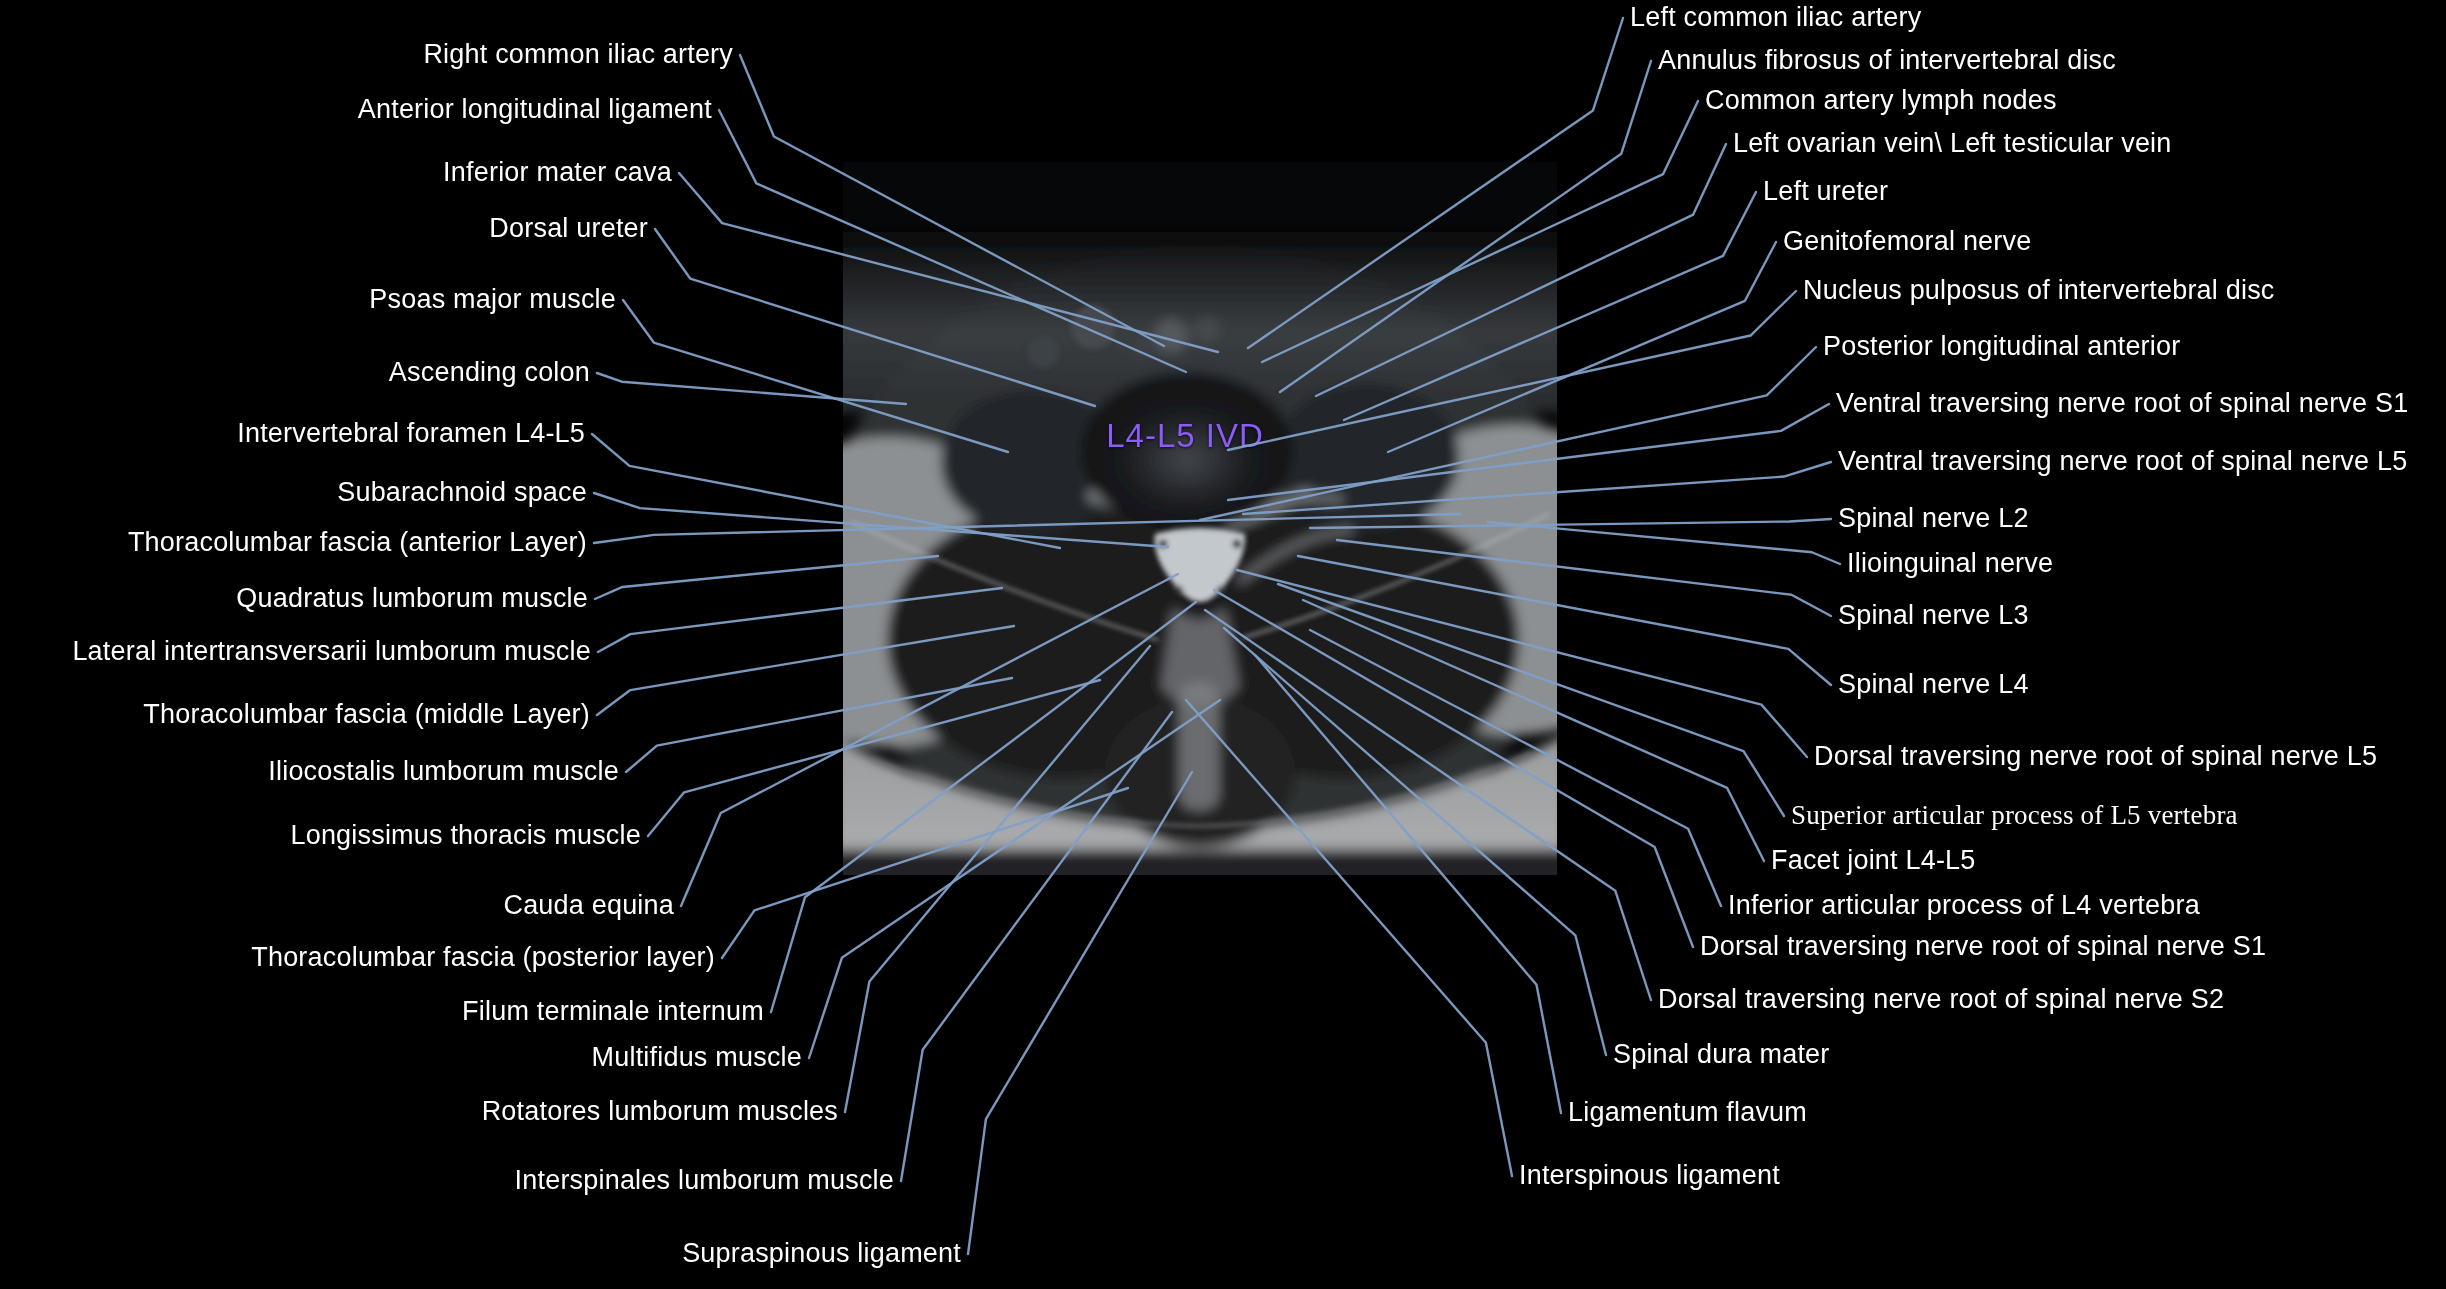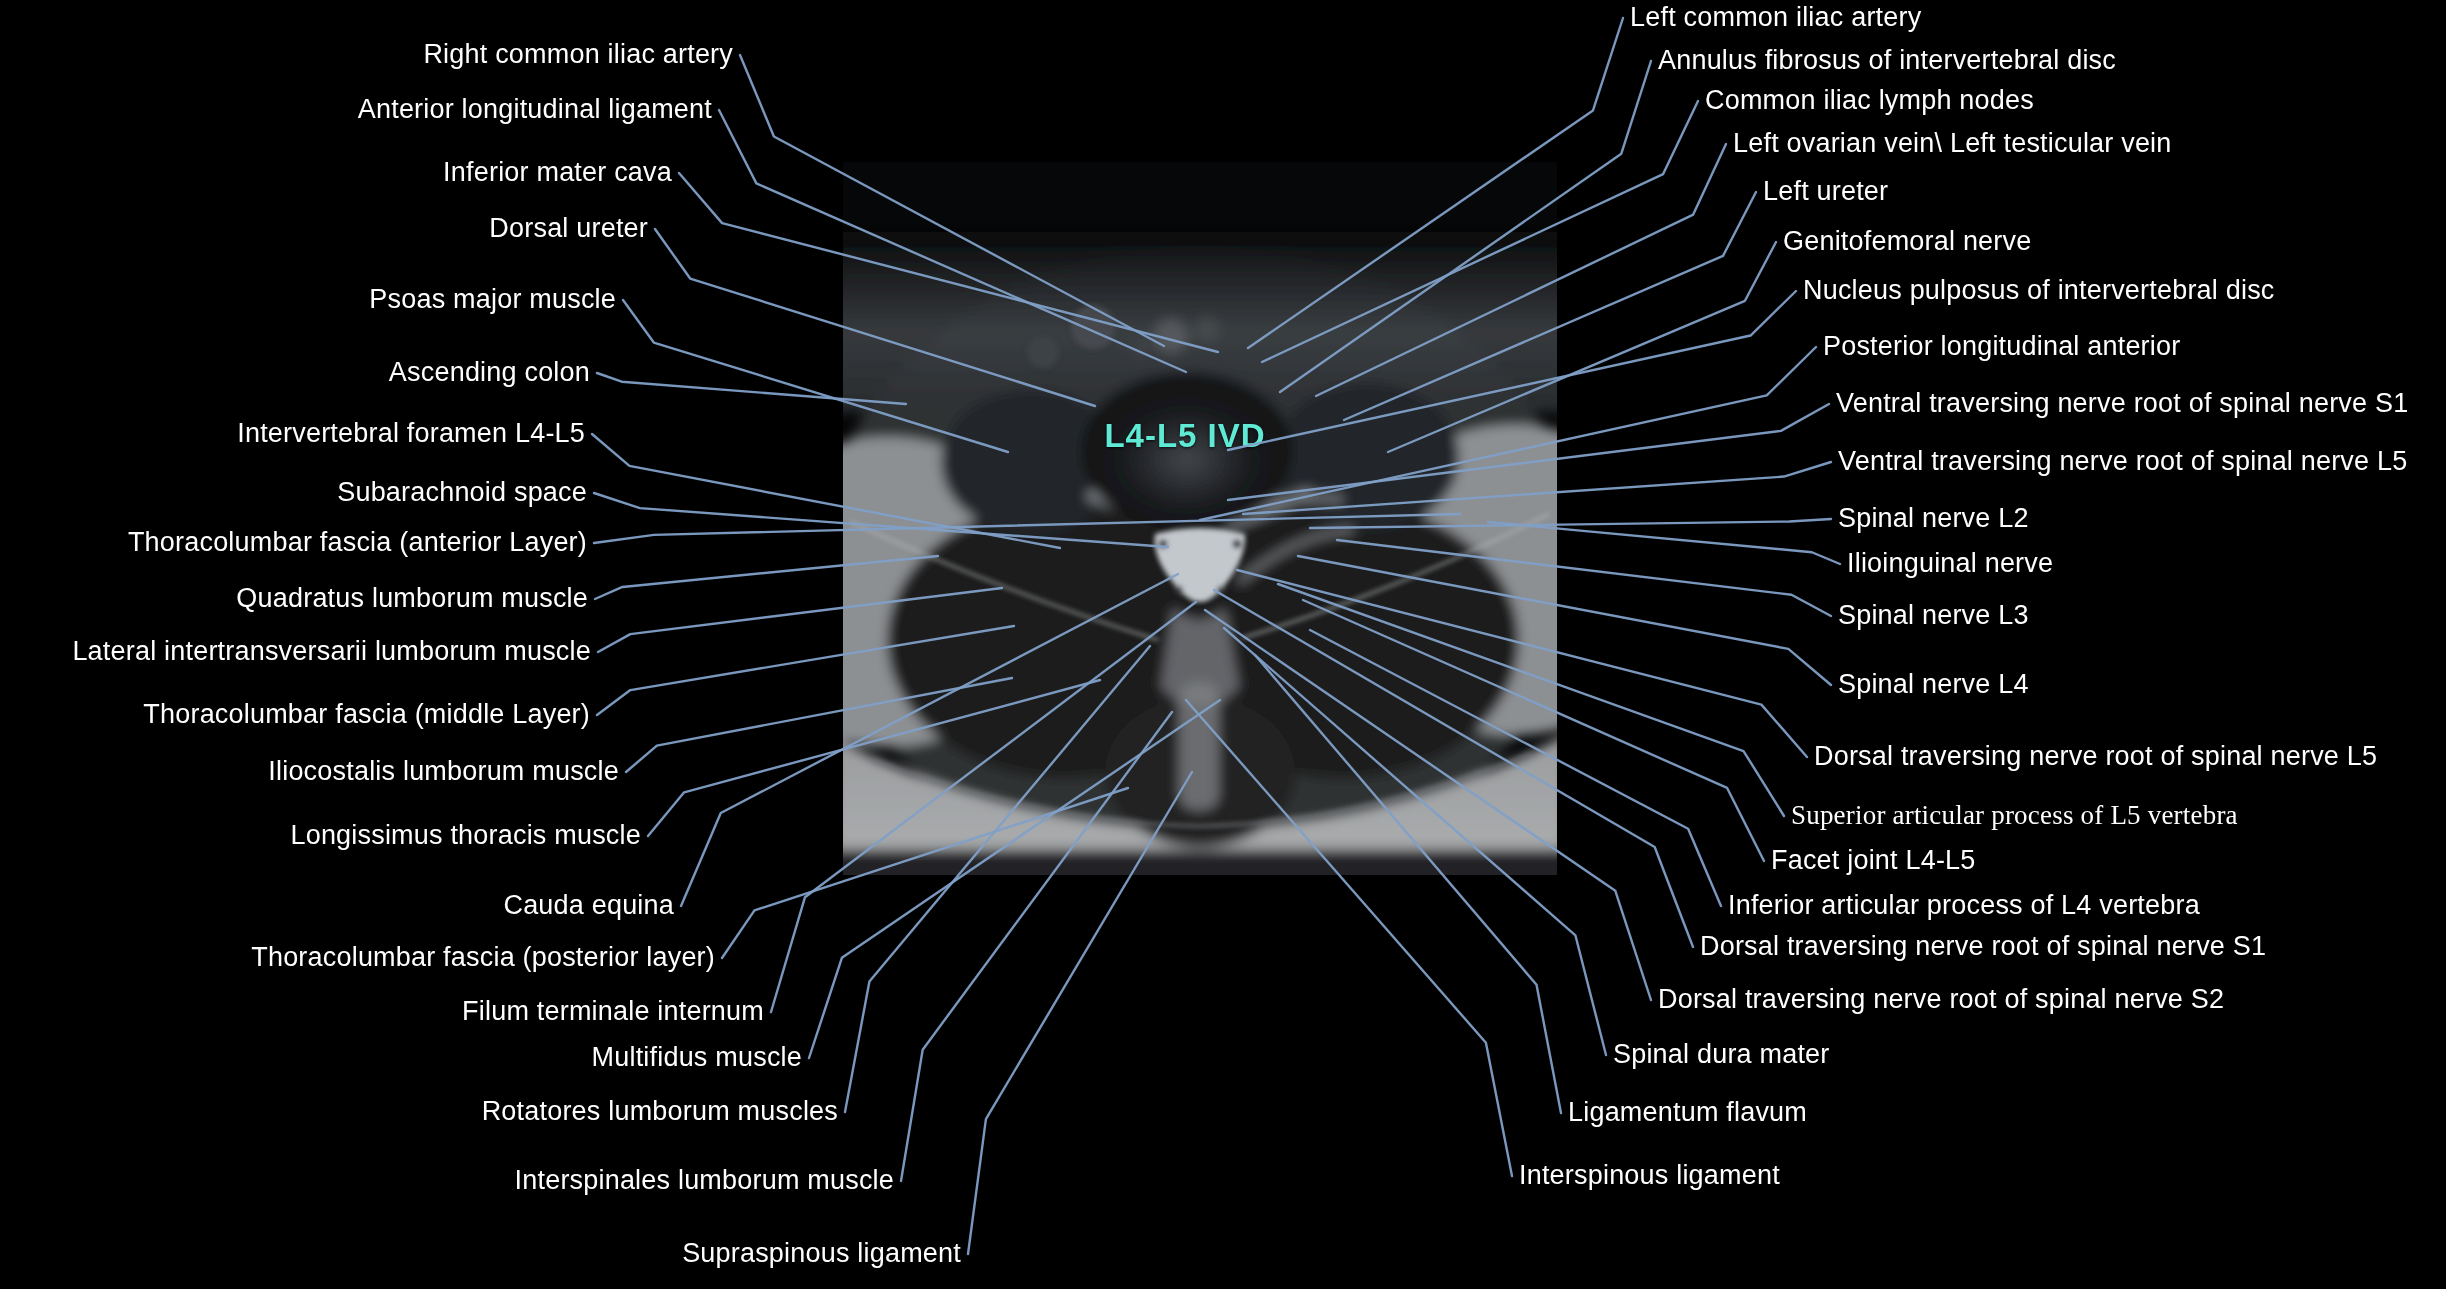--- a/index.html
+++ b/index.html
@@ -16,21 +16,21 @@
   .lines polyline{
     fill:none;stroke:#81a0c8;stroke-width:2.4;stroke-linejoin:round;stroke-linecap:round;opacity:.95;
   }
   .label{
     position:absolute;color:#fff;font-size:27px;line-height:1.1;white-space:nowrap;
     transform:translateY(-50%);letter-spacing:.2px;
     text-shadow:0 0 2px rgba(0,0,0,.9);
   }
   .label.left{text-align:right;}
   .center-label{
-    position:absolute;color:#5eead4;font-size:33px;font-weight:700;white-space:nowrap;
+    position:absolute;color:#8b5cf6;font-size:33px;font-weight:400;white-space:nowrap;
     transform:translate(-50%,-50%);letter-spacing:1px;
     text-shadow:0 1px 3px rgba(0,0,0,.8);
   }
 </style>
 </head>
 <body>
 
 <div class="stage">
 
   <div class="mri">
@@ -184,21 +184,21 @@
     <div class="label left" style="top: 836px; right: 1805px;">Longissimus thoracis muscle</div>
     <div class="label left" style="top: 906px; right: 1772px;">Cauda equina</div>
     <div class="label left" style="top: 958px; right: 1731px;">Thoracolumbar fascia (posterior layer)</div>
     <div class="label left" style="top: 1012px; right: 1682px;">Filum terminale internum</div>
     <div class="label left" style="top: 1058px; right: 1644px;">Multifidus muscle</div>
     <div class="label left" style="top: 1112px; right: 1608px;">Rotatores lumborum muscles</div>
     <div class="label left" style="top: 1181px; right: 1552px;">Interspinales lumborum muscle</div>
     <div class="label left" style="top: 1254px; right: 1485px;">Supraspinous ligament</div>
     <div class="label right" style="top: 18px; left: 1630px;">Left common iliac artery</div>
     <div class="label right" style="top: 61px; left: 1658px;">Annulus fibrosus of intervertebral disc</div>
-    <div class="label right" style="top: 101px; left: 1705px;">Common iliac lymph nodes</div>
+    <div class="label right" style="top: 101px; left: 1705px;">Common artery lymph nodes</div>
     <div class="label right" style="top: 144px; left: 1733px;">Left ovarian vein\ Left testicular vein</div>
     <div class="label right" style="top: 192px; left: 1763px;">Left ureter</div>
     <div class="label right" style="top: 242px; left: 1783px;">Genitofemoral nerve</div>
     <div class="label right" style="top: 291px; left: 1803px;">Nucleus pulposus of intervertebral disc</div>
     <div class="label right" style="top: 347px; left: 1823px;">Posterior longitudinal anterior</div>
     <div class="label right" style="top: 404px; left: 1836px;">Ventral traversing nerve root of spinal nerve S1</div>
     <div class="label right" style="top: 462px; left: 1838px;">Ventral traversing nerve root of spinal nerve L5</div>
     <div class="label right" style="top: 519px; left: 1838px;">Spinal nerve L2</div>
     <div class="label right" style="top: 564px; left: 1847px;">Ilioinguinal nerve</div>
     <div class="label right" style="top: 616px; left: 1838px;">Spinal nerve L3</div>

